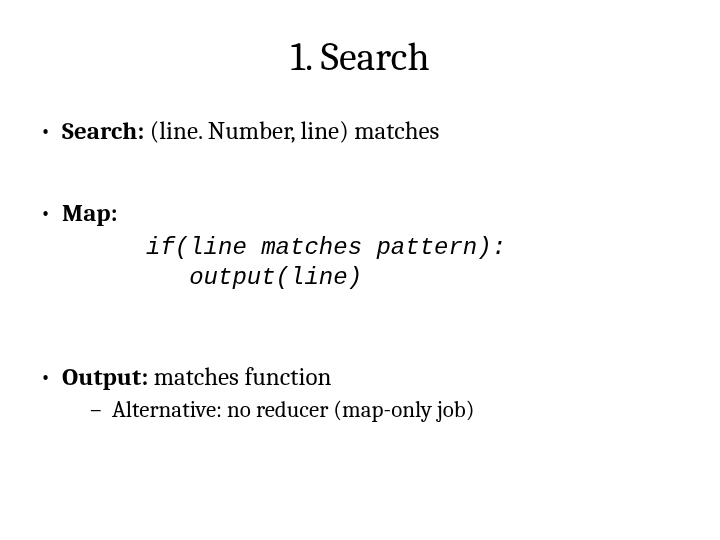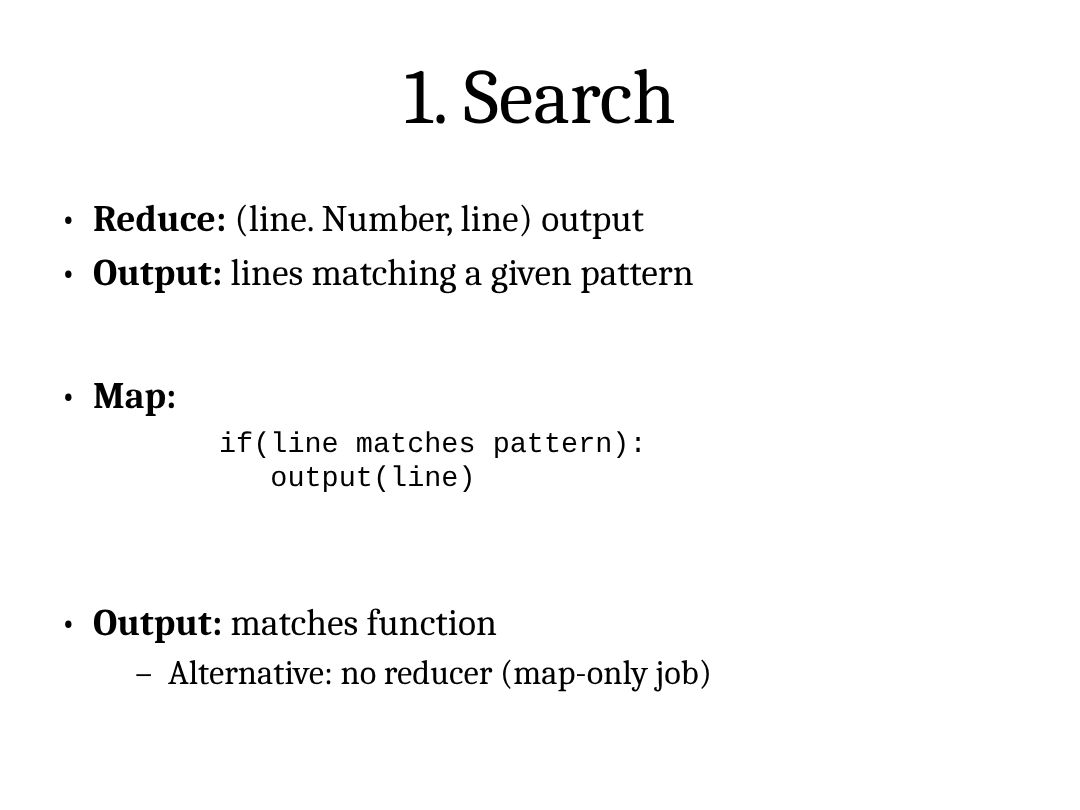--- a/index.html
+++ b/index.html
@@ -7,21 +7,21 @@
   body {
     font-family: Cambria, Georgia, "Times New Roman", serif;
     background: #fff;
     color: #000;
     padding: 30px 36px 30px 36px;
     font-size: 25px;
     line-height: 1.28;
   }
   .title {
     text-align: center;
-    font-size: 52px;
+    font-size: 40px;
     font-weight: 400;
     margin-top: 2px;
     margin-bottom: 32px;
   }
   ul.top {
     list-style: none;
     padding-left: 0;
   }
   ul.top > li {
     position: relative;
@@ -32,25 +32,26 @@
     content: "•";
     position: absolute;
     left: 4px;
     top: 0;
   }
   .gap-lg { height: 46px; }
   .gap-md { height: 22px; }
   .bold { font-weight: 700; }
   .code {
     font-family: "Courier New", Courier, monospace;
-    font-size: 19px;
+    font-size: 24px;
     white-space: pre;
     padding-left: 110px;
     line-height: 1.25;
     margin-top: 2px;
+    font-style: italic;
   }
   ul.sub {
     list-style: none;
     padding-left: 26px;
     margin-top: 2px;
   }
   ul.sub > li {
     position: relative;
     padding-left: 24px;
     font-size: 23px;
@@ -63,26 +64,23 @@
   }
 </style>
 </head>
 <body>
 
 <h1 class="title">1. Search</h1>
 
 <ul class="top">
 
   <li>
-    <span class="bold">Reduce:</span><span> (line. Number, line) output</span>
+    <span class="bold">Search:</span><span> (line. Number, line) matches</span>
   </li>
 
-  <li>
-    <span class="bold">Output:</span><span> lines matching a given pattern</span>
-  </li>
 
 </ul>
 
 <div class="gap-lg"></div>
 
 <ul class="top">
   <li>
     <span class="bold">Map:</span>
   </li>
 </ul>

